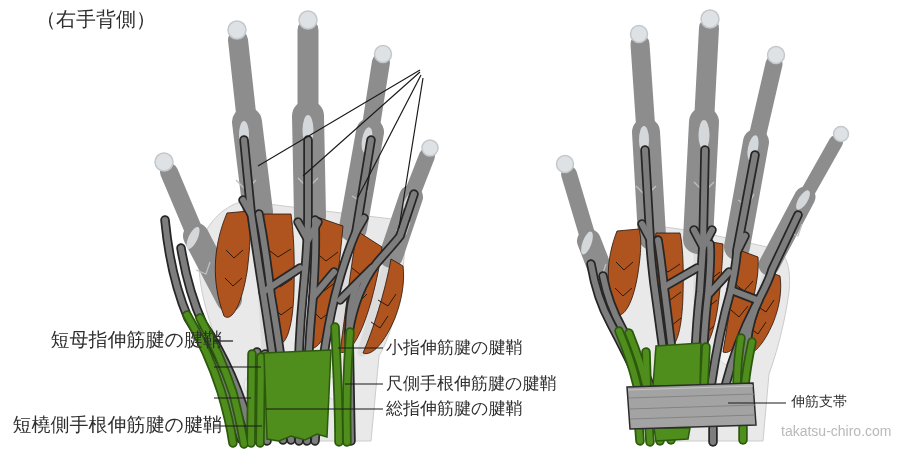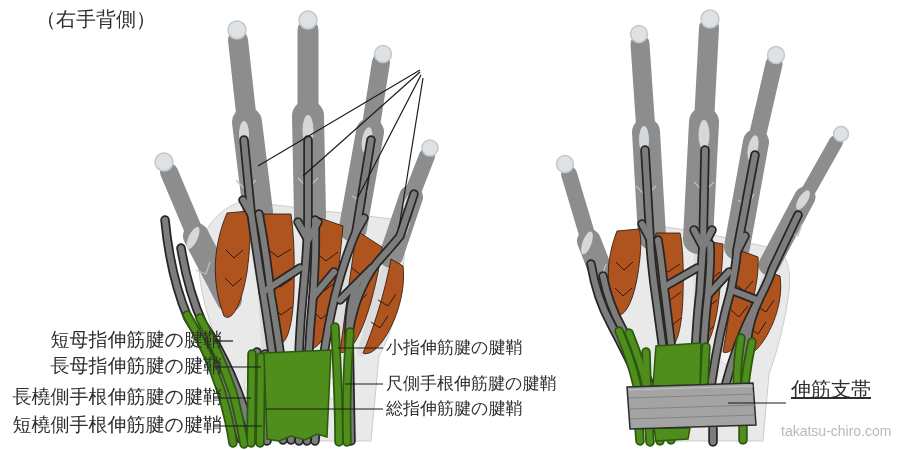--- a/index.html
+++ b/index.html
@@ -6,21 +6,21 @@
   .stage{position:relative;width:900px;height:450px;background:#ffffff;overflow:hidden;
          font-family:"Liberation Sans","DejaVu Sans",sans-serif;padding-left:37px;}
   .stage svg{position:absolute;left:0;top:0;}
   .lbl{position:absolute;color:#2e2e2e;white-space:nowrap;line-height:1.1;}
   .lbl-note{left:36px;top:8px;font-size:20px;}
   .lbl-apo{left:419px;top:54px;font-size:20px;}
   .lbl-left{width:212px;text-align:right;font-size:19px;left:0;margin-left:10px;}
   .ll0{top:330px;} .ll1{top:356px;} .ll2{top:387px;} .ll3{top:415px;}
   .lbl-mid{left:386px;font-size:17px;}
   .lm0{top:339px;font-family:Liberation Serif, serif;} .lm1{top:375px;} .lm2{top:400px;}
-  .lbl-ret{left:791px;top:378px;font-size:20px;text-decoration:underline;}
+  .lbl-ret{left:791px;top:394px;font-size:14px;}
   .watermark{position:absolute;left:781px;top:423px;font-size:14px;color:#b9b9b9;text-align:right;}
   
   .skin{fill:#e9e9e9;stroke:#cccccc;stroke-width:1;}
   .bonehint{fill:#f2f2f2;stroke:#d8d8d8;stroke-width:1;}
   .metac{fill:none;stroke:#dcdcdc;stroke-width:9;stroke-linecap:round;}
   .knuckle{fill:#eef0f1;stroke:#d7d9da;stroke-width:1;}
   .finger{fill:none;stroke:#8d8d8d;stroke-linecap:round;}
   .nail{fill:#dee2e5;stroke:#c2c8cc;stroke-width:1.5;}
   .fdet{fill:none;stroke:#bcc1c5;stroke-width:1.3;}
   .fpatch{fill:#d4d8db;stroke:none;}
@@ -316,22 +316,20 @@
     <path class="leader" d="M383,348 L338,348"></path>
     <path class="leader" d="M383,384 L345,384"></path>
     <path class="leader" d="M383,409 L266,409"></path>
     <path class="leader" d="M786,403 L728,403"></path>
   </g>
 </svg>
 
   <div class="lbl lbl-note">（右手背側）</div>
 
   <div class="lbl lbl-left ll0">短母指伸筋腱の腱鞘</div>
-  <div class="lbl lbl-left ll1">長母指伸筋腱の腱鞘</div>
-  <div class="lbl lbl-left ll2">長橈側手根伸筋腱の腱鞘</div>
   <div class="lbl lbl-left ll3">短橈側手根伸筋腱の腱鞘</div>
 
   <div class="lbl lbl-mid lm0">小指伸筋腱の腱鞘</div>
   <div class="lbl lbl-mid lm1">尺側手根伸筋腱の腱鞘</div>
   <div class="lbl lbl-mid lm2">総指伸筋腱の腱鞘</div>
 
   <div class="lbl lbl-ret">伸筋支帯</div>
 
   <div class="watermark">takatsu-chiro.com</div>
 </div>

